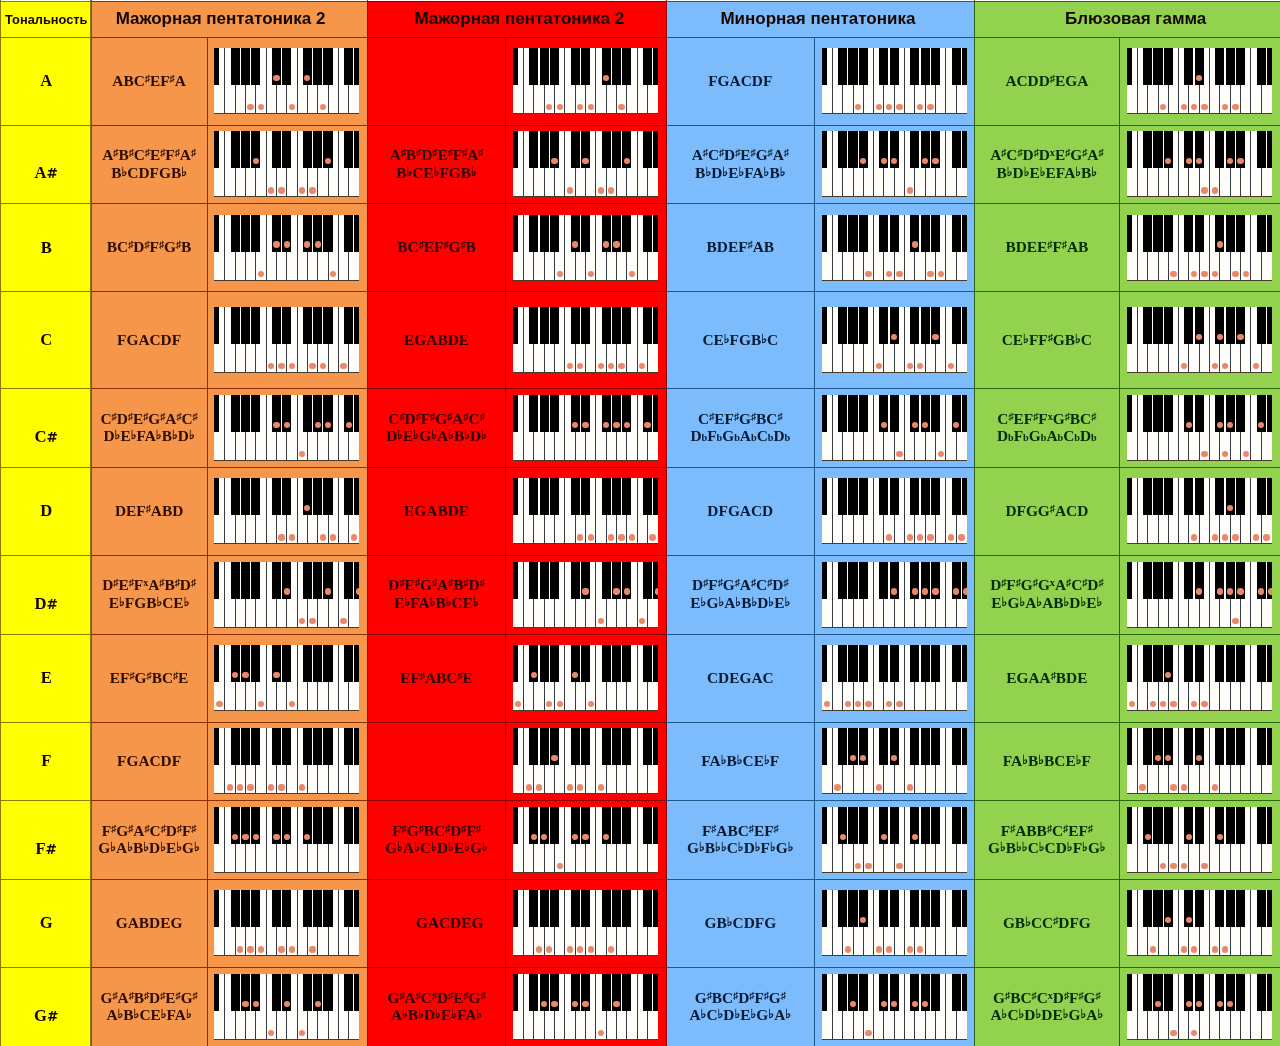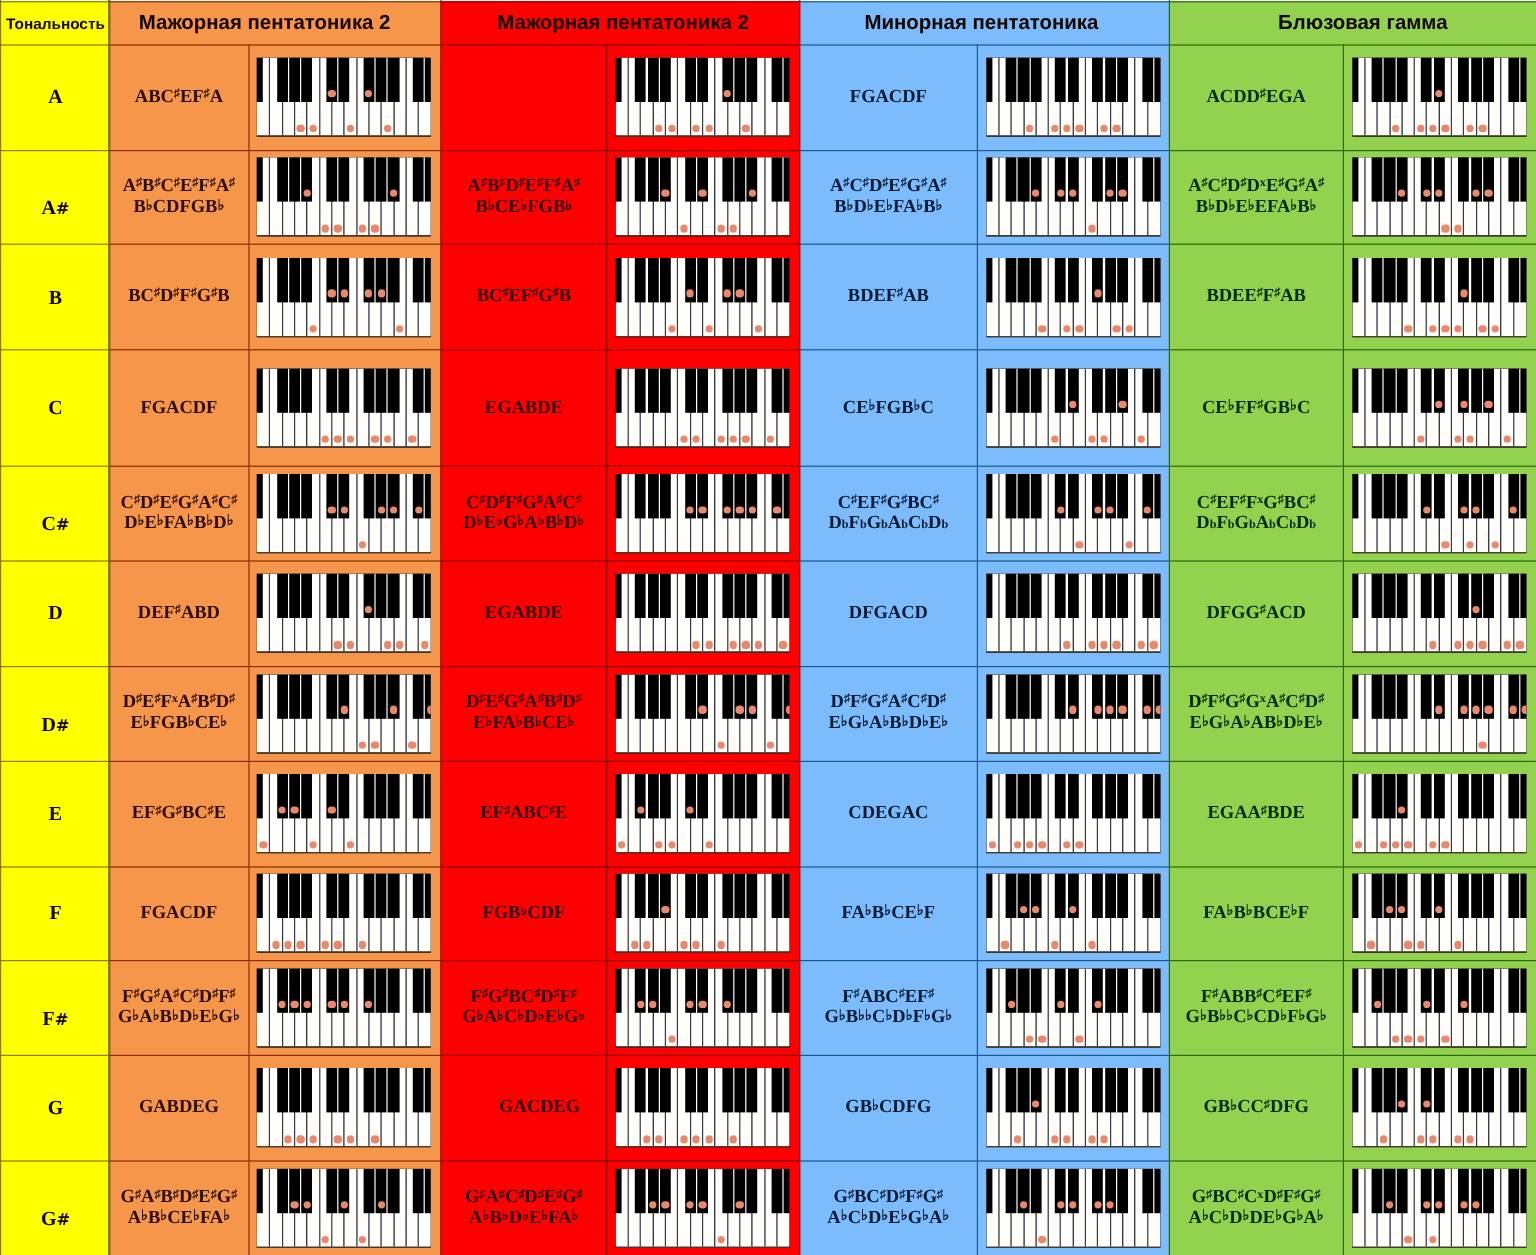--- a/index.html
+++ b/index.html
@@ -1731,23 +1731,20 @@
       <div class="bk" style="left: 129.746px; top: 0px; width: 9.05px; height: 37px;"></div>
       <div class="bk" style="left: 140.075px; top: 0px; width: 9.05px; height: 37px;"></div>
       <div class="dot" style="left: 12.3429px; top: 56.15px; width: 6.3px; height: 6.3px; background: rgb(233, 136, 106);"></div>
       <div class="dot" style="left: 22.6714px; top: 56.15px; width: 6.3px; height: 6.3px; background: rgb(233, 136, 106);"></div>
       <div class="dot" style="left: 33px; top: 56.15px; width: 6.3px; height: 6.3px; background: rgb(233, 136, 106);"></div>
       <div class="dot" style="left: 53.6571px; top: 56.15px; width: 6.3px; height: 6.3px; background: rgb(233, 136, 106);"></div>
       <div class="dot" style="left: 63.9857px; top: 56.15px; width: 6.3px; height: 6.3px; background: rgb(233, 136, 106);"></div>
       <div class="dot" style="left: 84.6429px; top: 56.15px; width: 6.3px; height: 6.3px; background: rgb(233, 136, 106);"></div>
     </div>
     <div class="cell" style="left: 367.2px; top: 721.6px; width: 300.2px; height: 79.8px; background: rgb(255, 0, 0);"></div>
-    <div class="cell textcell" style="left: 367.2px; top: 721.6px; width: 138.7px; height: 78.3px; z-index: 2; color: rgb(46, 0, 0);">
-      <div>FGB<span class="flat">♭</span>CDF</div>
-    </div>
     <div class="kb" style="left: 513.2px; top: 728.25px; width: 144.6px; height: 65px; border-bottom: 0.9px solid rgb(74, 58, 42);">
       <div class="wk" style="left: 0px; top: 0px; width: 10.3286px; height: 65px;"></div>
       <div class="wk" style="left: 10.3286px; top: 0px; width: 10.3286px; height: 65px;"></div>
       <div class="wk" style="left: 20.6571px; top: 0px; width: 10.3286px; height: 65px;"></div>
       <div class="wk" style="left: 30.9857px; top: 0px; width: 10.3286px; height: 65px;"></div>
       <div class="wk" style="left: 41.3143px; top: 0px; width: 10.3286px; height: 65px;"></div>
       <div class="wk" style="left: 51.6429px; top: 0px; width: 10.3286px; height: 65px;"></div>
       <div class="wk" style="left: 61.9714px; top: 0px; width: 10.3286px; height: 65px;"></div>
       <div class="wk" style="left: 72.3px; top: 0px; width: 10.3286px; height: 65px;"></div>
       <div class="wk" style="left: 82.6286px; top: 0px; width: 10.3286px; height: 65px;"></div>

